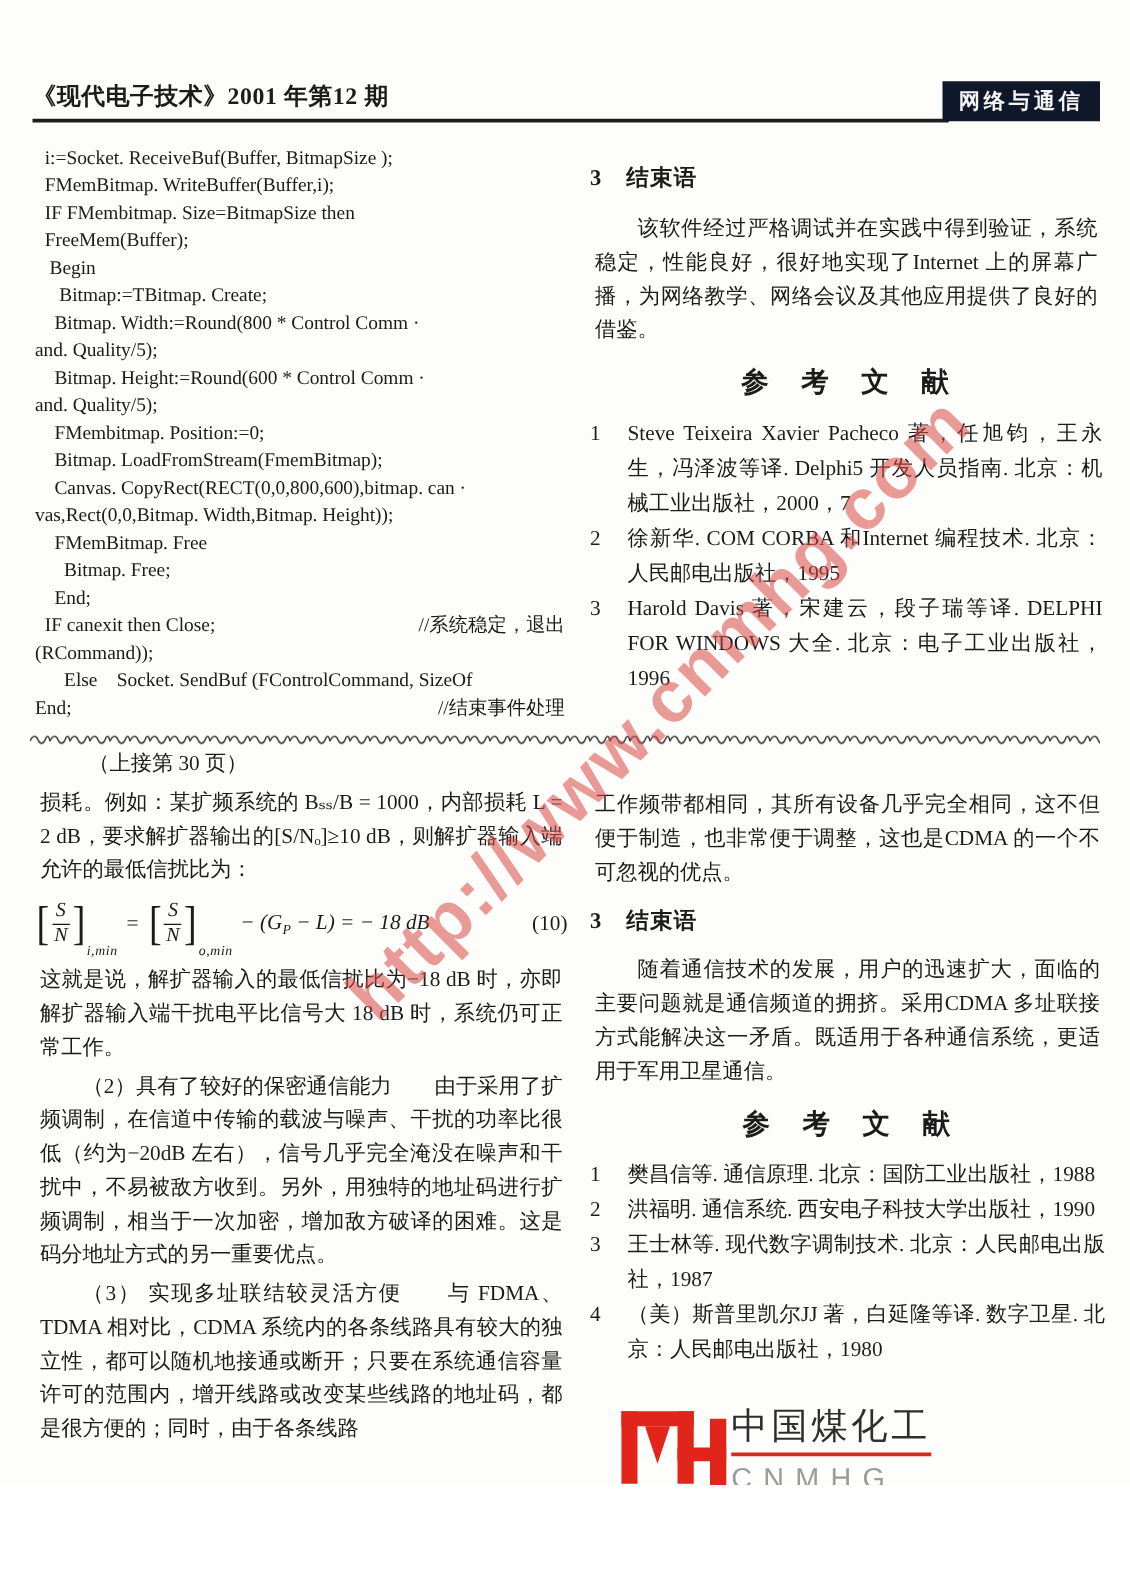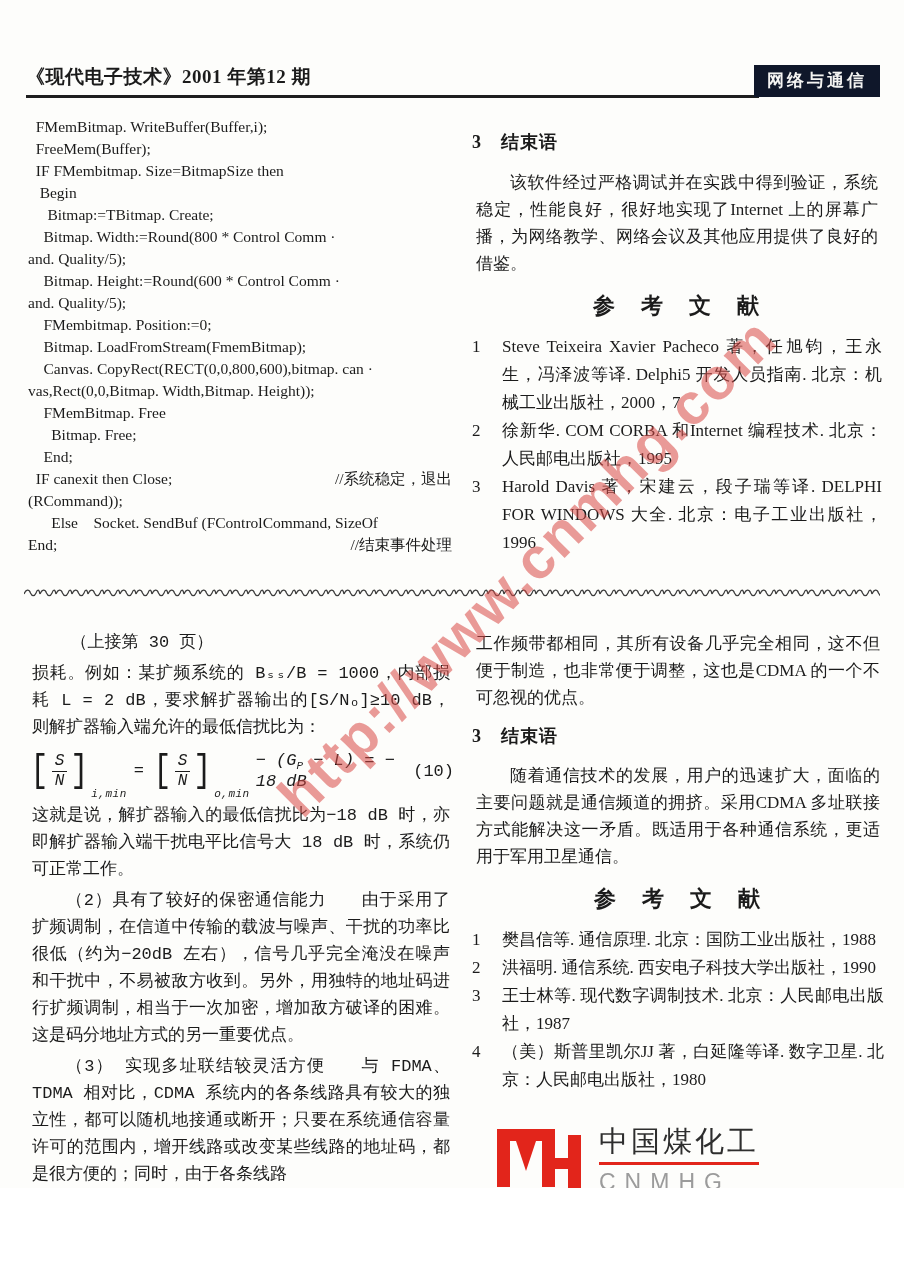--- a/index.html
+++ b/index.html
@@ -10,21 +10,21 @@
   .header{position:absolute;left:26px;top:64px;width:854px;height:40px;}
   .journal{font-size:19px;font-weight:bold;letter-spacing:.5px;}
   .header-rule{position:absolute;left:0;top:31px;width:733px;border-top:3px solid #1e1e1e;}
   .badge{position:absolute;right:0;top:1px;background:#0f172a;color:#f4f4f2;
          font-size:17px;font-weight:bold;letter-spacing:3px;padding:4px 13px 5px;}
 
   
   .col{position:absolute;}
   .col-left-top{left:28px;top:116px;width:424px;}
   .col-right-top{left:472px;top:130px;width:410px;}
-  .col-left-bot{left:28px;top:629px;width:426px;font-family:Liberation Mono, monospace;}
+  .col-left-bot{left:28px;top:597px;width:426px;}
   .col-right-bot{left:472px;top:626px;width:412px;}
 
   
   .code{font-size:15.5px;line-height:22px;}
   .code-line{display:flex;justify-content:space-between;white-space:pre;}
   .code-comment{white-space:pre;font-family:"Liberation Serif",serif;}
 
   
   .para{font-size:17px;line-height:27px;text-align:justify;margin:4px;}
   .indent{text-indent:2em;}
@@ -53,21 +53,21 @@
   .eq-tail{margin-left:6px;}
   .eq-tail sub{font-size:11px;}
   .eq-no{font-style:normal;}
 
   
   .watermark{position:absolute;left:288px;top:772px;transform:rotate(-45deg);transform-origin:0 50%;
              font-family:"Liberation Sans",sans-serif;font-weight:bold;font-size:58px;
              color:rgba(216,72,70,.55);white-space:nowrap;letter-spacing:2px;pointer-events:none;z-index:5;}
 
   
-  .logo{position:absolute;left:497px;top:1126px;display:flex;align-items:flex-start;gap:14px;z-index:4;}
+  .logo{position:absolute;left:497px;top:1126px;display:flex;align-items:flex-start;z-index:4;}
   .logo-text{display:flex;flex-direction:column;}
   .logo-title{font-size:29px;color:#2e2e2e;letter-spacing:3px;line-height:1.1;
               border-bottom:3px solid #e2251b;padding-bottom:4px;}
   .logo-sub{font-family:"Liberation Sans",sans-serif;font-size:23px;color:#9b9b9b;
             letter-spacing:9px;margin-top:4px;}
 
   .page-number{position:absolute;left:824px;top:1238px;font-size:21px;letter-spacing:1px;}
 </style>
 </head>
 <body>
@@ -75,33 +75,37 @@
 <div class="page">
 
   <div class="header">
     <span class="journal">《现代电子技术》2001 年第12 期</span>
     <div class="header-rule"></div>
     <span class="badge">网络与通信</span>
   </div>
 
   <div class="col col-left-top code">
 
+      <div class="code-line">
+        <span>  i:=Socket. ReceiveBuf(Buffer, BitmapSize );</span>
+        <span class="code-comment"></span>
+      </div>
 
       <div class="code-line">
         <span>  FMemBitmap. WriteBuffer(Buffer,i);</span>
         <span class="code-comment"></span>
       </div>
 
       <div class="code-line">
+        <span>  IF FMembitmap. Size=BitmapSize then</span>
+        <span class="code-comment"></span>
+      </div>
+
+      <div class="code-line">
         <span>  FreeMem(Buffer);</span>
-        <span class="code-comment"></span>
-      </div>
-
-      <div class="code-line">
-        <span>  IF FMembitmap. Size=BitmapSize then</span>
         <span class="code-comment"></span>
       </div>
 
       <div class="code-line">
         <span>   Begin</span>
         <span class="code-comment"></span>
       </div>
 
       <div class="code-line">
         <span>     Bitmap:=TBitmap. Create;</span>

